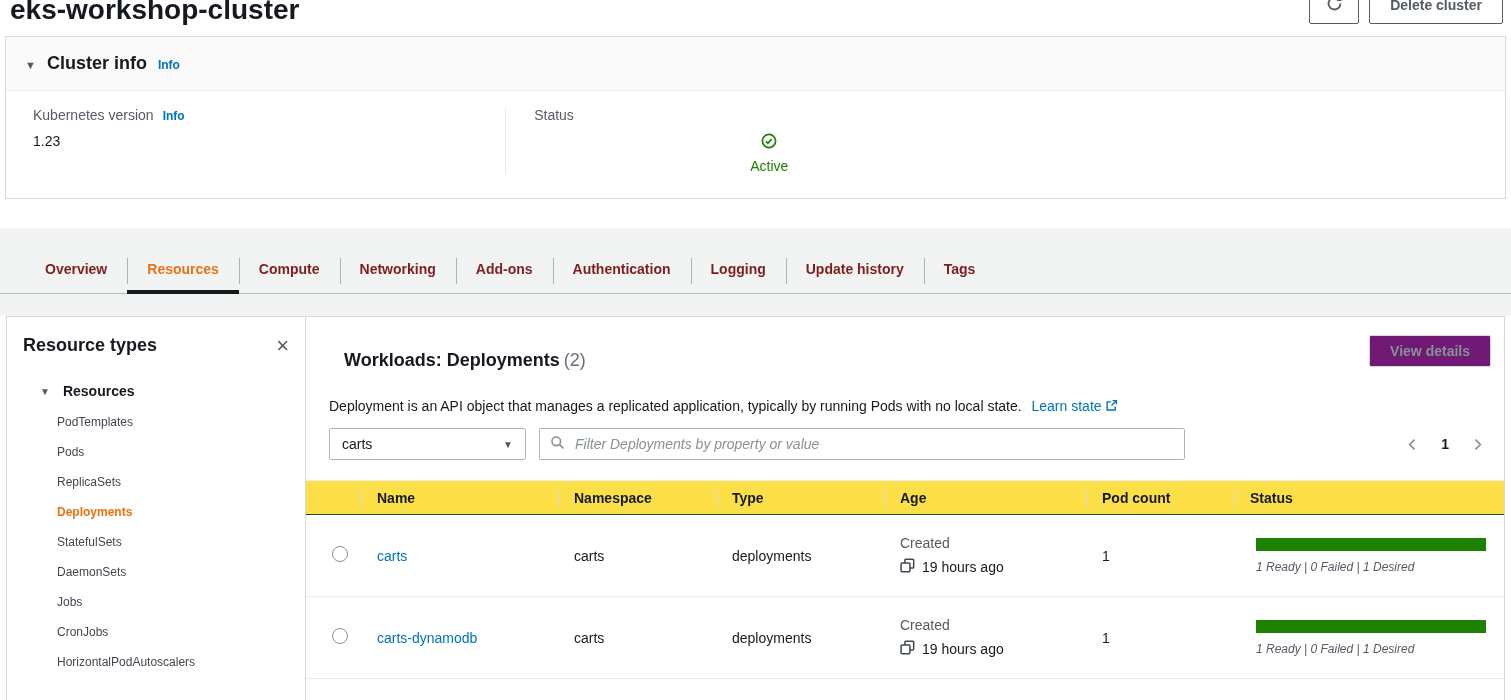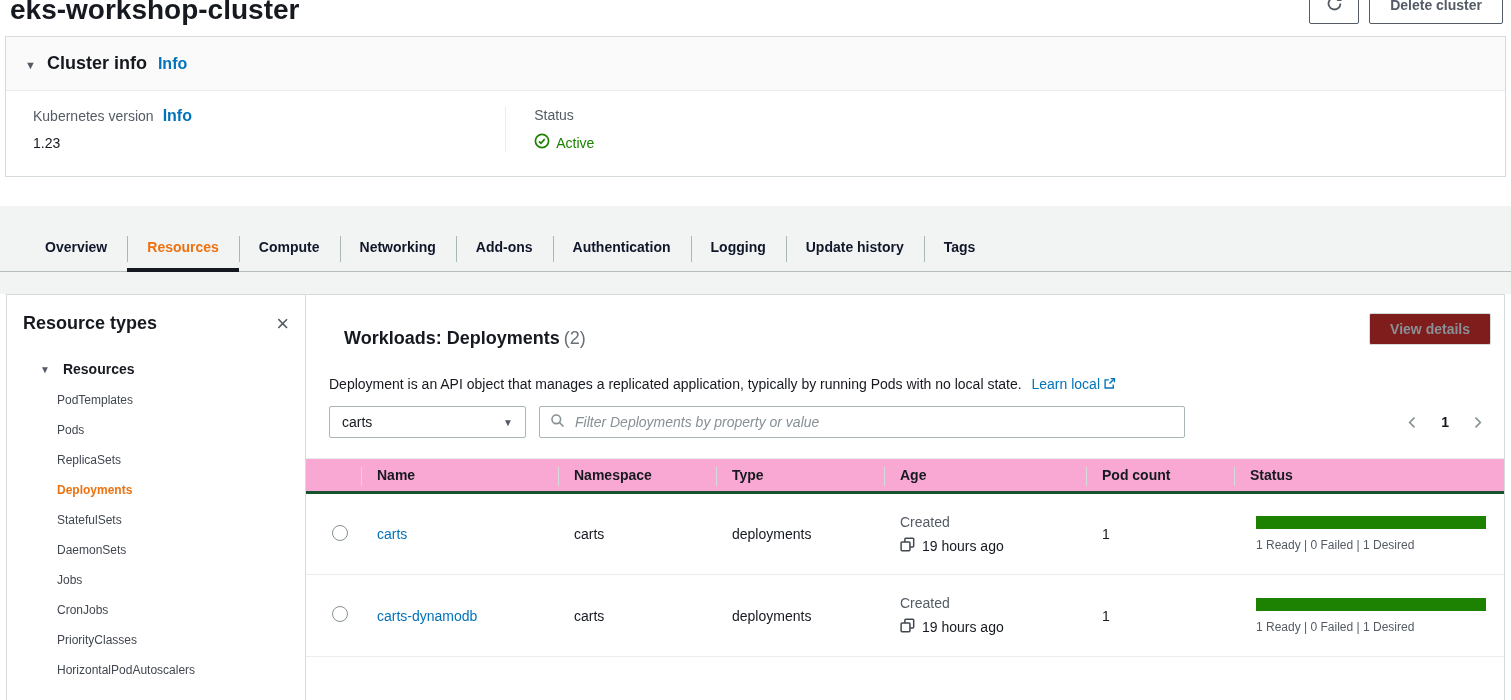--- a/index.html
+++ b/index.html
@@ -26,35 +26,35 @@
   }
 
   
   .cluster-info-card { margin:2px 5px 0; border:1px solid #d5dbdb; background:#fff; }
   .ci-header {
     background:#fafafa; border-bottom:1px solid #eaeded;
     padding:16px 19px; display:flex; align-items:baseline; gap:11px;
   }
   .ci-caret { color:#545b64; font-size:11px; cursor:pointer; }
   .ci-title { font-size:18px; font-weight:700; }
-  .info-link { color:#0073bb; font-size:16px; font-weight:700; text-decoration:none; cursor:pointer; }
+  .info-link { color:#0073bb; font-size:12px; font-weight:700; text-decoration:none; cursor:pointer; }
   .ci-content { display:flex; padding:16px 0 24px; }
   .ci-col { width:33.3%; padding-left:28px; }
   .ci-col:first-child { padding-left:27px; }
   .ci-col + .ci-col { border-left:1px solid #eaeded; }
   .ci-label { color:#545b64; font-size:14px; display:flex; align-items:baseline; gap:9px; }
   .ci-value { margin-top:10px; font-size:14px; color:#16191f; }
-  .status-active { color:#1d8102; display:flex; align-items:center; gap:6px; }
+  .status-active { color:#1d8102; display:flex; align-items:center; gap:6px;flex-direction:column; }
 
   
   .tabs-section { background:#f2f3f3; margin-top:29px; padding-top:28px; }
   .tab-bar { display:flex; padding-left:25px; border-bottom:1px solid #b5bdbd; }
   .tab {
     position:relative; padding:5px 20px 16px; font-size:14px; font-weight:700;
-    color:#0f172a; cursor:pointer; white-space:nowrap;
+    color:#7f1d1d; cursor:pointer; white-space:nowrap;
   }
   .tab:not(:first-child)::before {
     content:''; position:absolute; left:0; top:2px; width:1px; height:26px; background:#aab7b8;
   }
   .tab.active { color:#ec7211; }
   .tab.active::after {
     content:''; position:absolute; left:0; right:0; bottom:-1px; height:4px; background:#16191f;
   }
   .tabs-gap { height:22px; }
 
@@ -73,21 +73,21 @@
   .tree-items { margin-top:8px; }
   .tree-item { padding-left:34px; line-height:30px; font-size:12px; color:#414750; cursor:pointer; }
   .tree-item.active { color:#ec7211; font-weight:700; }
 
   
   .main { flex:1; min-width:0; padding-top:18px; }
   .main-header { display:flex; justify-content:space-between; align-items:flex-start; padding:0 13px 0 23px; }
   .main-heading { font-size:18px; font-weight:700; margin:15px; }
   .main-heading .count { color:#687078; font-weight:400; margin-left:4px; }
   .view-details-btn {
-    height:32px; padding:0 20px; background:#7f1d1d; border:1px solid #d5dbdb; border-radius:2px;
+    height:32px; padding:0 20px; background:#701a75; border:1px solid #d5dbdb; border-radius:2px;
     color:#879196; font-weight:700; font-size:14px; font-family:"Liberation Sans", sans-serif;
   }
   .description { margin-top:12px; padding:0 23px; font-size:14px; color:#16191f; }
   .learn-more { color:#0073bb; text-decoration:none; margin-left:6px; cursor:pointer; }
   .ext-icon { margin-left:3px; position:relative; top:1px; }
 
   .filter-row { display:flex; align-items:center; margin-top:14px; padding:0 20px 0 23px; }
   .select-box {
     width:197px; height:32px; border:1px solid #aab7b8; border-radius:2px; background:#fff;
     display:flex; align-items:center; justify-content:space-between; padding:0 12px; cursor:pointer;
@@ -101,40 +101,40 @@
     border:none; outline:none; flex:1; font-size:14px; font-family:"Liberation Sans", sans-serif;
     color:#16191f; background:transparent;
   }
   .search-box input::placeholder { font-style:italic; color:#879196; }
   .pagination { margin-left:auto; display:flex; align-items:center; gap:22px; }
   .page-chevron { display:flex; align-items:center; cursor:pointer; }
   .page-number { font-weight:700; font-size:14px; color:#16191f; }
 
   table.res-table { width:100%; border-collapse:collapse; table-layout:fixed; margin-top:20px; }
   .res-table thead th {
-    background:#f9a8d4; border-top:1px solid #eaeded; border-bottom:3px solid #14532d;
+    background:#fde047; border-top:1px solid #eaeded; border-bottom:1px solid #14532d;
     height:34px; text-align:left; font-size:14px; font-weight:700; color:#16191f;
     padding:0 0 0 16px; position:relative;
   }
   .res-table thead th:not(:first-child)::before {
     content:''; position:absolute; left:0; top:8px; width:1px; height:19px; background:#d5dbdb;
   }
   .res-table tbody td {
     border-bottom:1px solid #eaeded; height:82px; vertical-align:middle;
     padding:0 0 0 16px; font-size:14px;
   }
   .td-radio { padding-left:20px !important; }
   .radio {
     display:inline-block; width:16px; height:16px; border:1px solid #879196;
     border-radius:50%; background:#fff; margin-left:6px; cursor:pointer;
   }
   .cell-link { color:#0073bb; text-decoration:none; cursor:pointer; }
   .age-created { color:#545b64; }
   .age-row { display:flex; align-items:center; gap:7px; margin-top:7px; }
-  .td-status { padding-left:22px !important; }
+  .td-status { padding-left:22px !important;font-style:italic; }
   .status-bar { width:230px; height:13px; background:#1d8102; }
   .status-text { margin-top:9px; font-size:12px; color:#545b64; }
 </style>
 </head>
 <body>
 
 <div class="page-header">
   <h1 class="page-title">eks-workshop-cluster</h1>
   <div class="page-actions">
     <button class="btn-icon">
@@ -207,36 +207,35 @@
       </div>
       <div class="tree-items">
           <div class="tree-item">PodTemplates</div>
           <div class="tree-item">Pods</div>
           <div class="tree-item">ReplicaSets</div>
           <div class="tree-item active">Deployments</div>
           <div class="tree-item">StatefulSets</div>
           <div class="tree-item">DaemonSets</div>
           <div class="tree-item">Jobs</div>
           <div class="tree-item">CronJobs</div>
-          <div class="tree-item">PriorityClasses</div>
           <div class="tree-item">HorizontalPodAutoscalers</div>
         </div>
     </div>
   </div>
 
   <div class="main">
     <div class="main-header">
       <h2 class="main-heading">
         <span>Workloads: Deployments</span><span class="count">(2)</span>
       </h2>
       <button class="view-details-btn">View details</button>
     </div>
     <div class="description">
       <span>Deployment is an API object that manages a replicated application, typically by running Pods with no local state.</span>
-      <a class="learn-more">Learn local</a><span class="ext-icon"><svg width="13" height="13" viewBox="0 0 16 16">
+      <a class="learn-more">Learn state</a><span class="ext-icon"><svg width="13" height="13" viewBox="0 0 16 16">
             <path d="M12.6 9.2v4.3H2.6V3.5h4.6" fill="none" stroke="#0073bb" stroke-width="1.7"></path>
             <path d="M9.4 2h4.6v4.6" fill="none" stroke="#0073bb" stroke-width="1.7"></path>
             <path d="M13.6 2.4L8 8" stroke="#0073bb" stroke-width="1.7"></path>
           </svg></span>
     </div>
 
     <div class="filter-row">
       <div class="select-box">
         <span>carts</span>
         <span class="select-caret">▼</span>

